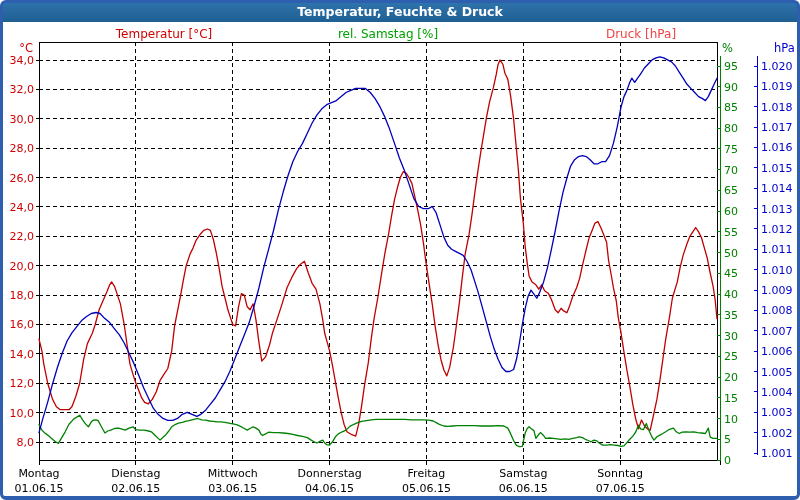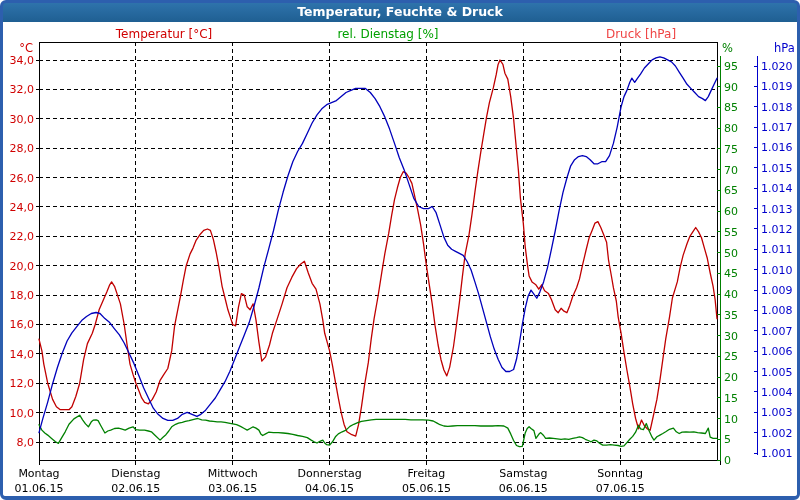--- a/index.html
+++ b/index.html
@@ -33,21 +33,21 @@
 </head>
 <body>
 
 <div id="frame"></div>
 
 <div id="titlebar">
   <span>Temperatur, Feuchte &amp; Druck</span>
 </div>
 
 <div class="hdr" id="hdr-temp">Temperatur [°C]</div>
-<div class="hdr" id="hdr-hum">rel. Dienstag [%]</div>
+<div class="hdr" id="hdr-hum">rel. Samstag [%]</div>
 <div class="hdr" id="hdr-pres">Druck [hPa]</div>
 
 <div class="unit" id="unit-temp">°C</div>
 <div class="unit" id="unit-hum">%</div>
 <div class="unit" id="unit-pres">hPa</div>
 
 <svg id="plot" width="800" height="500" viewBox="0 0 800 500">
     <line x1="39" y1="60" x2="718" y2="60" class="grid"></line>
     <line x1="39" y1="89.38461538461536" x2="718" y2="89.38461538461536" class="grid"></line>
     <line x1="39" y1="118.76923076923077" x2="718" y2="118.76923076923077" class="grid"></line>

